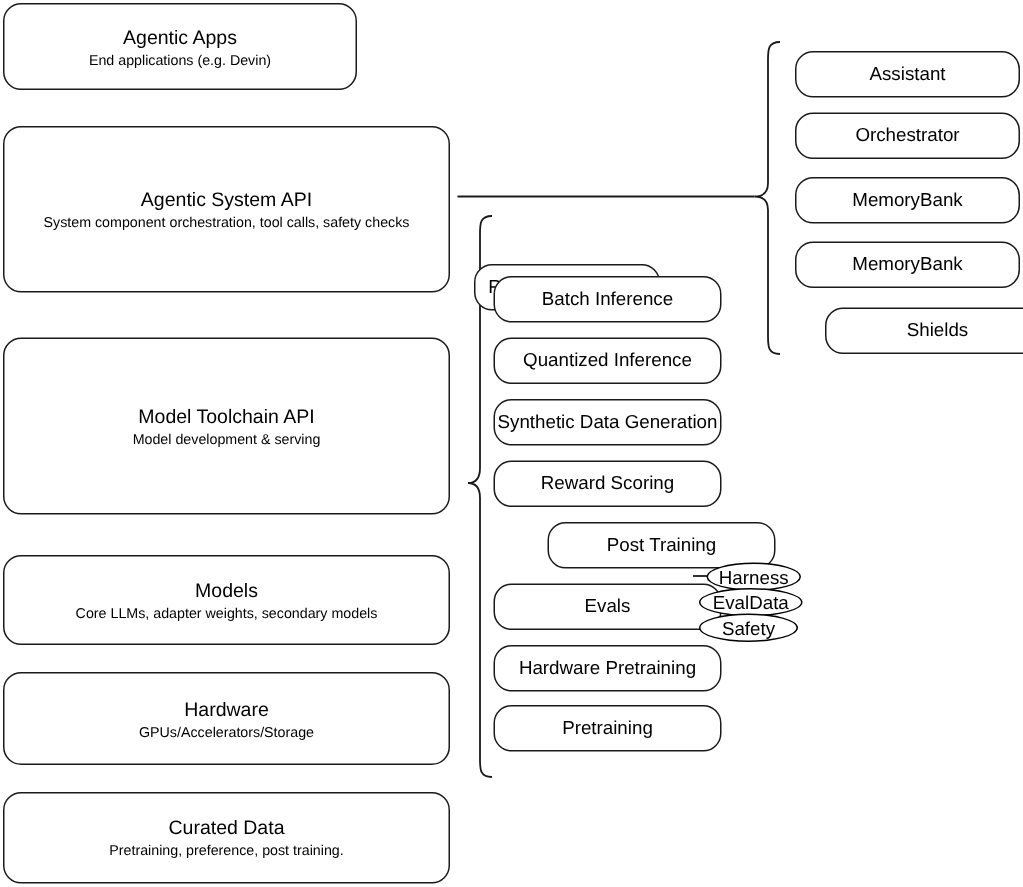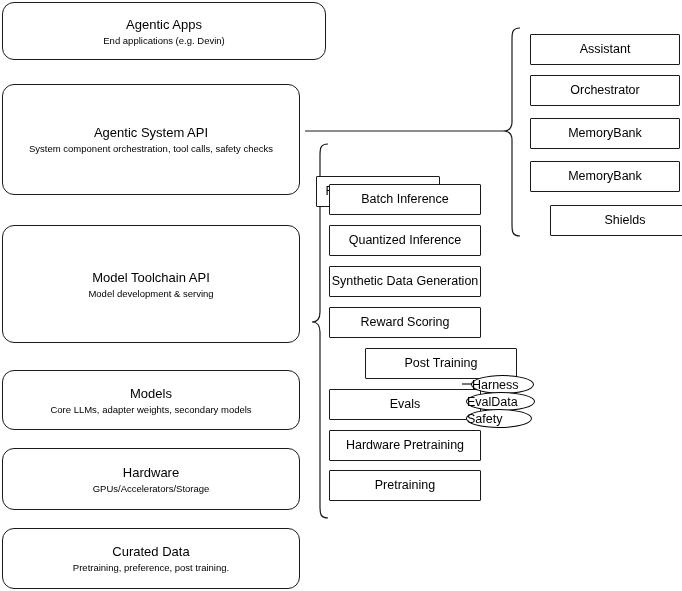--- a/index.html
+++ b/index.html
@@ -47,42 +47,42 @@
   }
 
   
   .layer-box { }
 
   
   .pill-box {
     position: absolute;
     box-sizing: border-box;
     border: 1.2px solid #1a1a1a;
-    border-radius: 1px;
+    border-radius: 12px;
     background: #ffffff;
     display: flex;
     align-items: center;
     justify-content: center;
   }
   .pill-box .title {
     font-size: 12.5px;
     line-height: 15px;
     white-space: nowrap;
   }
 
   
   .chip {
     position: absolute;
     box-sizing: border-box;
     border: 1.4px solid #000000;
     border-radius: 50%;
     background: #ffffff;
     display: flex;
     align-items: center;
-    justify-content: flex-start;
+    justify-content: center;
   }
   .chip .title {
     font-size: 12.5px;
     line-height: 14px;
     white-space: nowrap;
   }
 
   
   #connectors {
     position: absolute;
@@ -120,21 +120,21 @@
              L 320 312
              C 320 318, 318 322, 312 322
              C 318 322, 320 326, 320 332
              L 320 506
              C 320 513, 320 518, 328 518"></path>
 
     <line x1="462" y1="384" x2="479" y2="384"></line>
     <line x1="455" y1="418" x2="472" y2="418"></line>
   </svg>
 
-  <div class="box layer-box" style="left:2px; top:2px; width:324px; height:58px;">
+  <div class="box layer-box" style="left:2px; top:2px; width:236px; height:58px;">
     <div class="title">Agentic Apps</div>
     <div class="sub">End applications (e.g. Devin)</div>
   </div>
 
   <div class="box layer-box" style="left:2px; top:84px; width:298px; height:111px;">
     <div class="title">Agentic System API</div>
     <div class="sub">System component orchestration, tool calls, safety checks</div>
   </div>
 
   <div class="box layer-box" style="left:2px; top:225px; width:298px; height:118px;">

